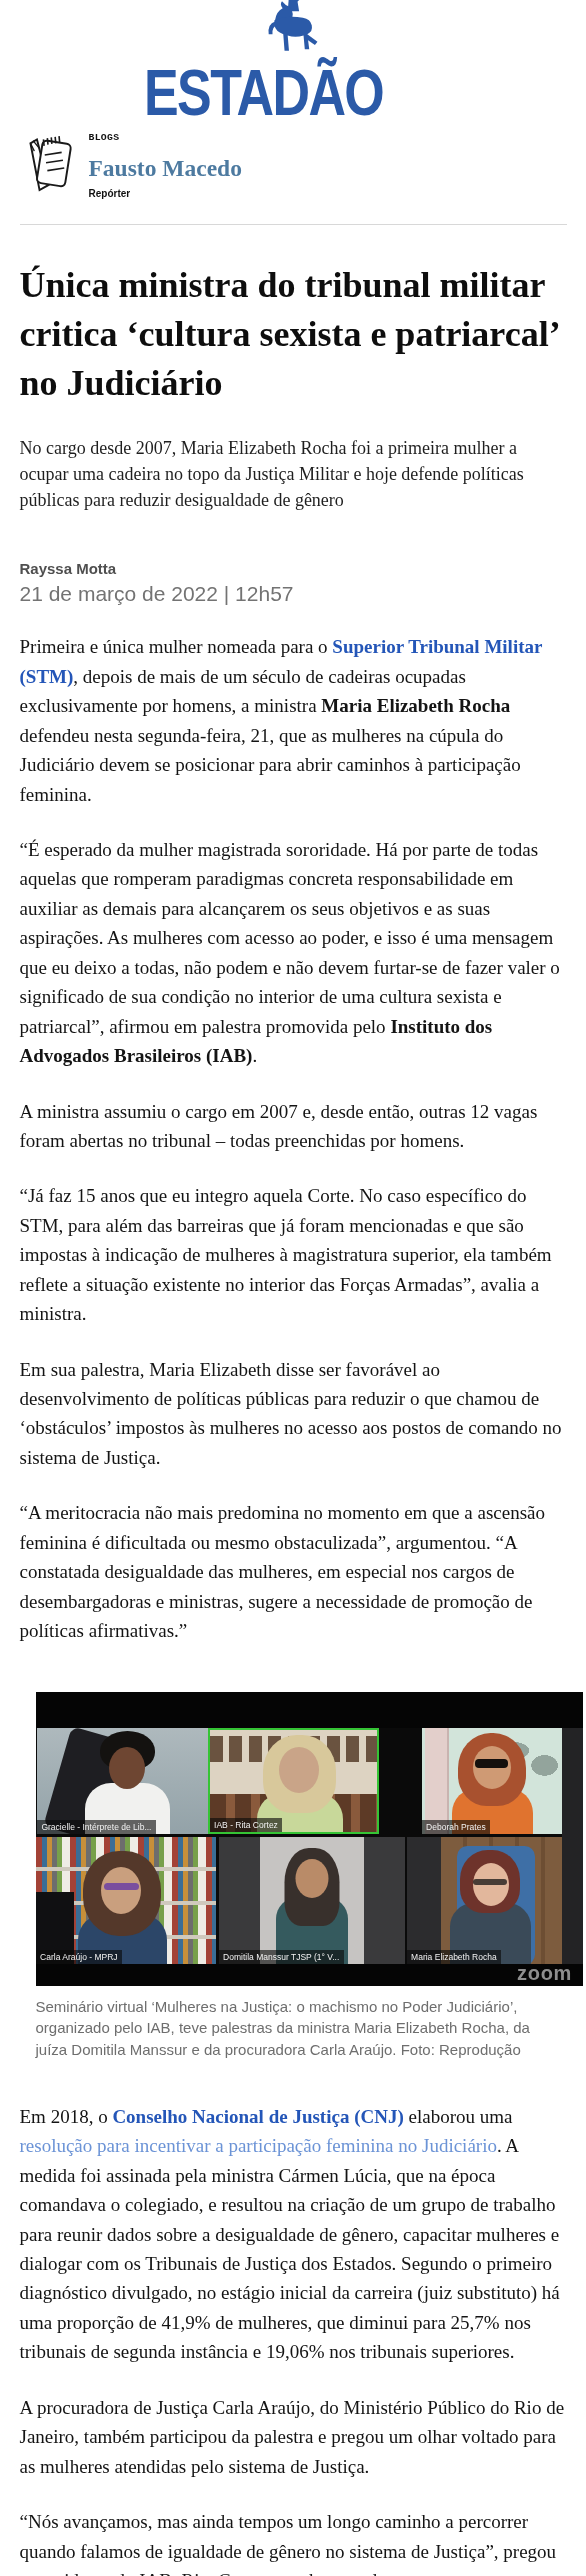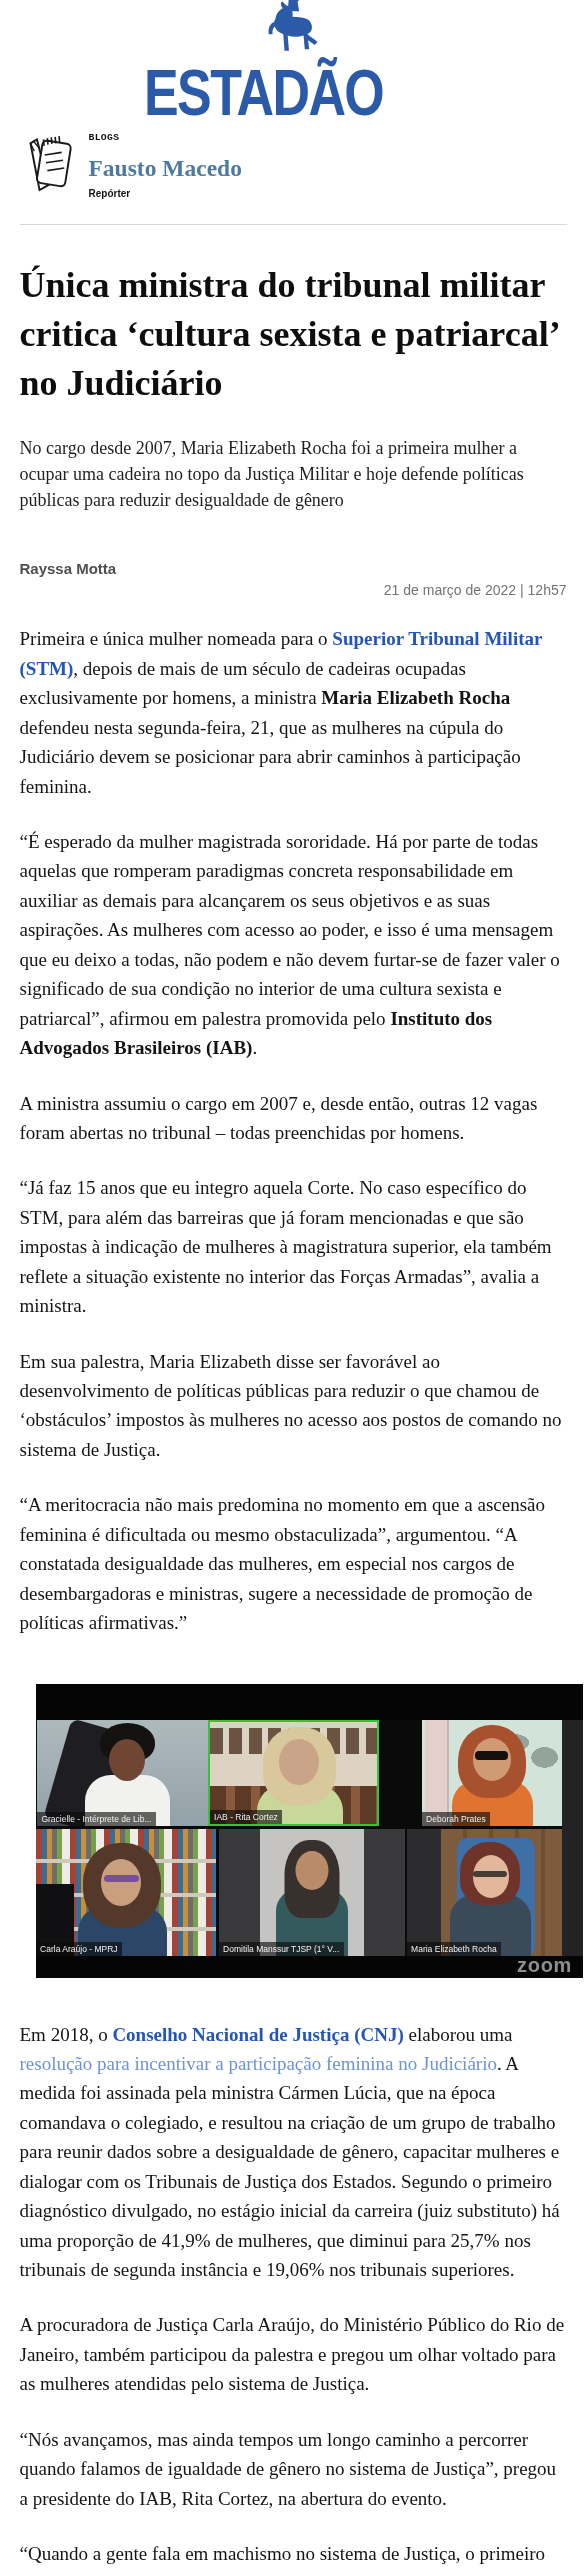--- a/index.html
+++ b/index.html
@@ -18,21 +18,21 @@
   .blog-label{font-family:Liberation Mono, monospace;font-weight:bold;font-size:9.8px;color:#111;letter-spacing:0.3px;margin-top:2.6px;}
   .blog-author{font-family:"Liberation Serif",serif;font-weight:bold;font-size:23.5px;color:#4d7aa0;margin-top:12px;}
   .blog-role{font-family:"Liberation Sans",sans-serif;font-weight:bold;font-size:10px;color:#111;margin-top:6.5px;}
   .divider{border:none;border-top:0.7px solid #d8d8d8;margin:25px 0 0 0;}
 
   
   h1.headline{font-size:36px;line-height:1.36;font-weight:bold;color:#0e0e0e;margin:36px 0 0 0;}
   .subtitle{font-size:18px;line-height:1.45;color:#1f1f1f;margin:27px 0 0 0;}
   .byline{margin-top:47px;font-family:"Liberation Sans",sans-serif;}
   .byline .author{font-size:15px;color:#4f4f4f;font-weight:bold;}
-  .byline .date{font-size:14px;color:#737373;margin-top:5.2px;text-align:right;}
+  .byline .date{font-size:21px;color:#737373;margin-top:5.2px;}
   .para{font-size:19px;line-height:1.55;margin:26px 0;color:#141414;}
   .para strong{font-weight:bold;}
   a.link-bold{color:#2456b8;font-weight:bold;text-decoration:none;}
   a.link-plain{color:#6b93d6;text-decoration:none;}
 
   
   figure{margin:30px 0 0 0;padding:16px;}
   .vc{position:relative;width:547px;height:294px;background:#0a0a0a;overflow:hidden;}
   .vc .bar-top{position:absolute;left:0;top:0;width:100%;height:36px;background:#050505;}
   .vc .bar-bottom{position:absolute;left:0;top:272px;width:100%;height:22px;background:#050505;}
@@ -217,20 +217,21 @@
           <div class="head"></div>
           <div class="glasses"></div>
           <div class="torso"></div>
         <span class="vlabel">Maria Elizabeth Rocha</span>
       </div>
 
       <div class="side-strip"></div>
       <div class="bar-bottom"></div>
       <span class="zoom-mark">zoom</span>
     </div>
+    <figcaption>Seminário virtual ‘Mulheres na Justiça: o machismo no Poder Judiciário’, organizado pelo IAB, teve palestras da ministra Maria Elizabeth Rocha, da juíza Domitila Manssur e da procuradora Carla Araújo. Foto: Reprodução</figcaption>
   </figure>
 
   <div>
       <p class="para">Em 2018, o <a href="#" class="link-bold">Conselho Nacional de Justiça (CNJ)</a> elaborou uma <a href="#" class="link-plain">resolução para incentivar a participação feminina no Judiciário</a>. A medida foi assinada pela ministra Cármen Lúcia, que na época comandava o colegiado, e resultou na criação de um grupo de trabalho para reunir dados sobre a desigualdade de gênero, capacitar mulheres e dialogar com os Tribunais de Justiça dos Estados. Segundo o primeiro diagnóstico divulgado, no estágio inicial da carreira (juiz substituto) há uma proporção de 41,9% de mulheres, que diminui para 25,7% nos tribunais de segunda instância e 19,06% nos tribunais superiores.</p>
       <p class="para">A procuradora de Justiça Carla Araújo, do Ministério Público do Rio de Janeiro, também participou da palestra e pregou um olhar voltado para as mulheres atendidas pelo sistema de Justiça.</p>
       <p class="para">“Nós avançamos, mas ainda tempos um longo caminho a percorrer quando falamos de igualdade de gênero no sistema de Justiça”, pregou a presidente do IAB, Rita Cortez, na abertura do evento.</p>
       <p class="para">“Quando a gente fala em machismo no sistema de Justiça, o primeiro passo é olhar para as magistradas, promotoras e procuradoras, advogadas e defensoras públicas, mas também para as jurisdicionadas”, lembrou ao mencionar casos de violência doméstica.</p>
     </div>
 
 </div>

